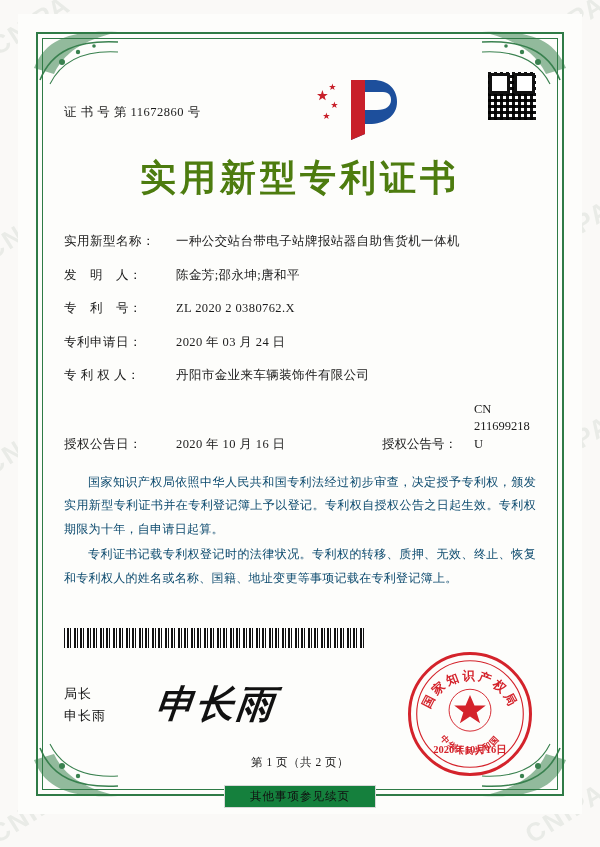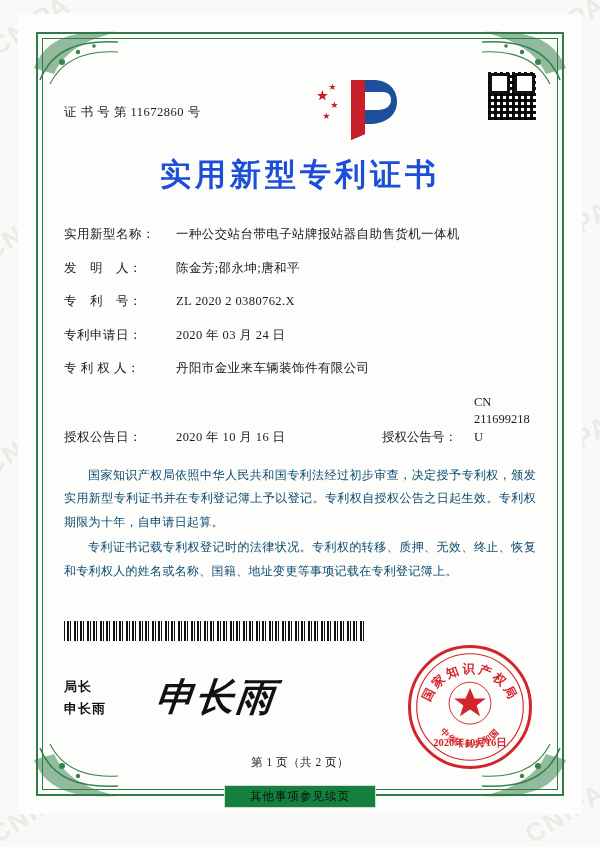--- a/index.html
+++ b/index.html
@@ -106,24 +106,24 @@
     position: absolute;
     width: 15px; height: 15px;
     border: 3px solid #111;
     background: #fff;
   }
   .qr::before { left: 1px; top: 1px; }
   .qr::after { right: 1px; top: 1px; }
 
   .title {
     text-align: center;
-    font-size: 31px;
+    font-size: 36px;
     font-weight: bold;
     letter-spacing: 4px;
-    color: #1d4ed8;
+    color: #4d7c0f;
     margin: 10px 0 30px;
     font-family: "DejaVu Sans", "Liberation Sans", sans-serif;
   }
 
   .fields { font-size: 12.5px; color: #1b1b1b; }
   .row {
     display: flex;
     align-items: flex-end;
     margin-bottom: 16px;
     line-height: 1.4;
@@ -163,21 +163,21 @@
     margin-top: 18px;
     display: flex;
     align-items: center;
     position: relative;
     height: 78px;
   }
   .sign-label {
     font-size: 13px;
     line-height: 1.7;
     color: #111;
-    font-weight: bold;
+    font-weight: normal;
     letter-spacing: 1px;
     width: 64px;
   }
   .sign-script {
     font-family: "DejaVu Serif", serif;
     font-size: 38px;
     font-style: italic;
     font-weight: bold;
     color: #111;
     margin-left: 28px;

